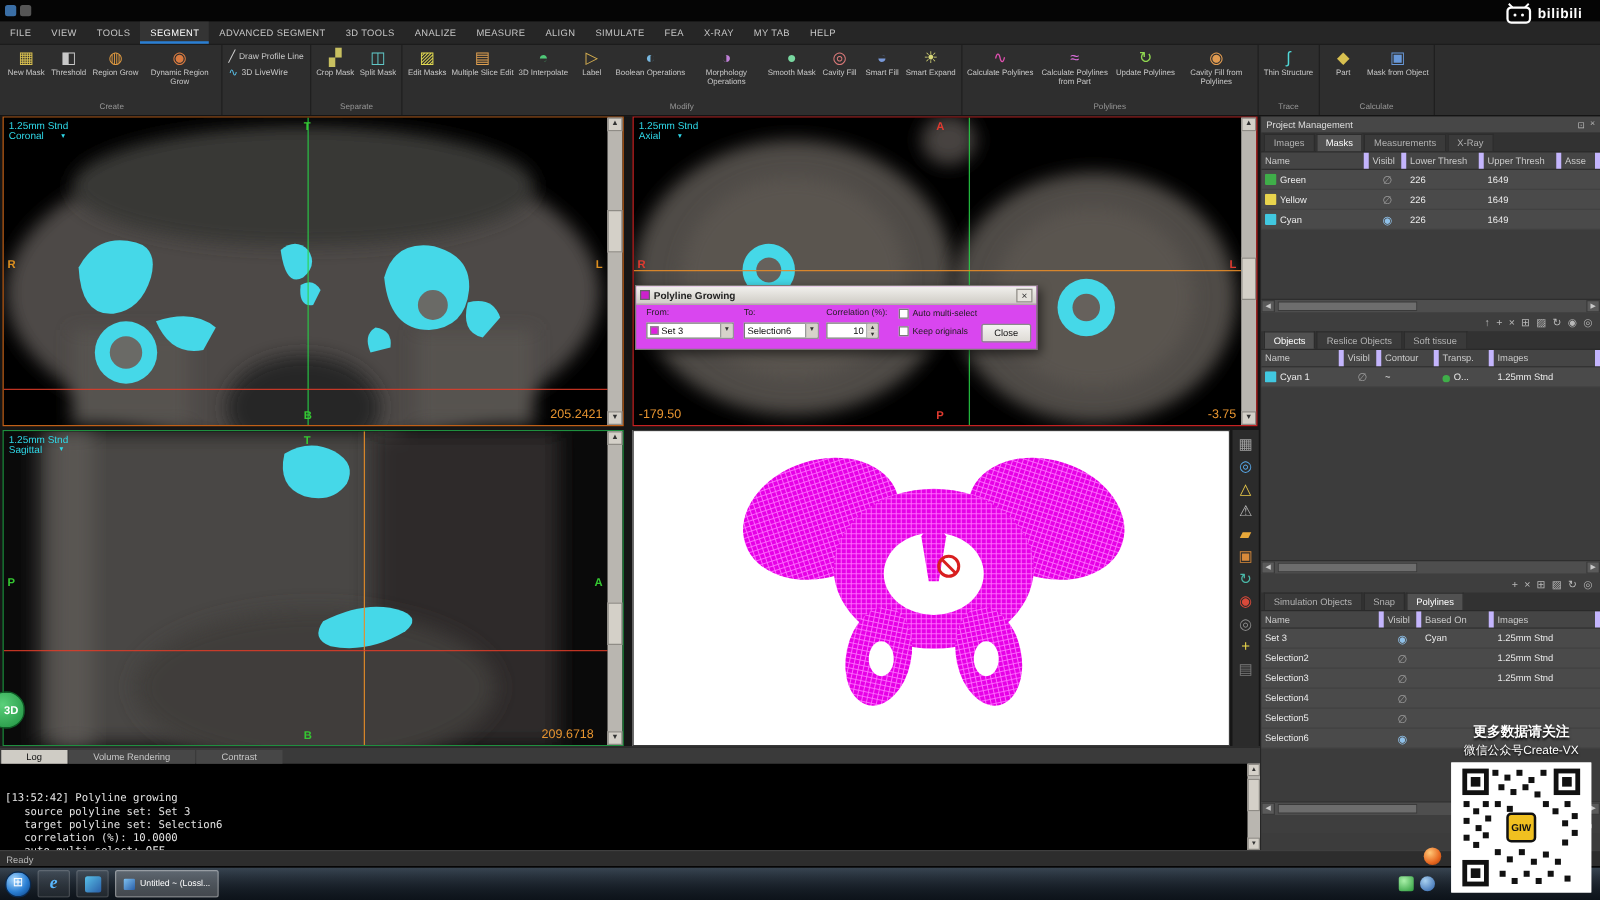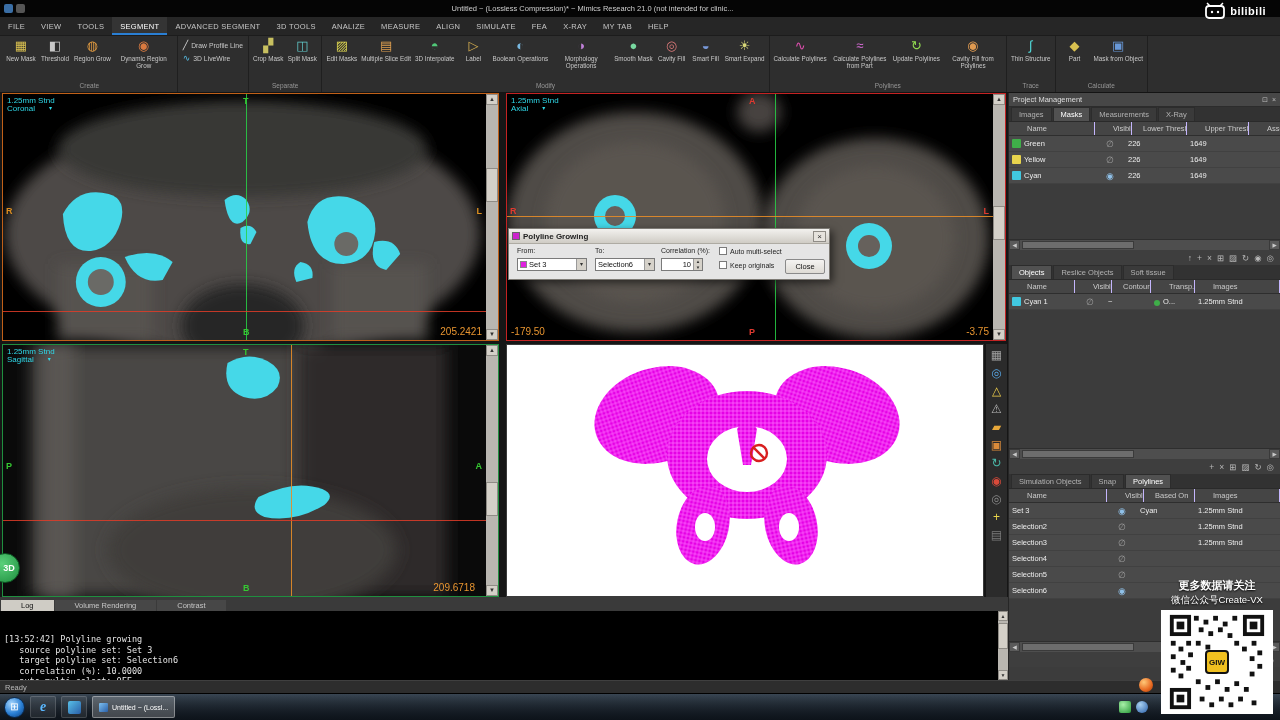--- a/index.html
+++ b/index.html
@@ -60,21 +60,21 @@
   .vscroll{position:absolute;right:0;top:0;bottom:0;width:12px;background:#b9b6b0;display:flex;flex-direction:column;z-index:4}
   .vscroll .arr{height:11px;background:#d4d0c8;border:1px solid #8f8c86;font-size:6px;line-height:9px;text-align:center;color:#333}
   .vscroll .track{flex:1;position:relative}
   .vscroll .thumb{position:absolute;left:0;right:0;top:28%;height:34px;background:#d4d0c8;border:1px solid #8f8c86}
 
   
   .toolstrip{position:absolute;left:986px;top:344px;width:21px;height:253px;background:#2b2b2b;display:flex;flex-direction:column;align-items:center;gap:5px;padding-top:5px;z-index:5}
   .strip-ic{font-size:12px;line-height:13px;cursor:default}
 
   
-  .dialog{position:absolute;left:508px;top:228px;width:322px;height:52px;background:#e5e5e5;border:1px solid #7d7a74;box-shadow:3px 3px 8px rgba(0,0,0,.55);z-index:60;font-family:"Liberation Sans",sans-serif}
+  .dialog{position:absolute;left:508px;top:228px;width:322px;height:52px;background:#d946ef;border:1px solid #7d7a74;box-shadow:3px 3px 8px rgba(0,0,0,.55);z-index:60;font-family:"Liberation Sans",sans-serif}
   .dlg-title{height:15px;background:linear-gradient(180deg,#f2f1ee,#cfccc5);border-bottom:1px solid #aeaba3;display:flex;align-items:center;padding:0 3px;gap:3px}
   .dlg-ic{width:8px;height:8px;background:#cc22cc;border:1px solid #666}
   .dlg-text{flex:1;font-size:8px;color:#222;font-weight:bold}
   .dlg-close{width:13px;height:11px;background:#e6e3dd;border:1px solid #8f8c86;font-size:8px;line-height:9px;text-align:center;color:#333;cursor:default}
   .dlg-body{position:relative;height:35px}
   .dlg-lab{position:absolute;font-size:7px;color:#1d1d1d;white-space:nowrap}
   .combo{position:absolute;height:13px;background:#fff;border:1px solid #7a7a7a;display:flex;align-items:center;font-size:7.5px;color:#111;padding-left:2px;gap:2px}
   .combo .caret{margin-left:auto;width:10px;height:100%;background:#d6d2ca;border-left:1px solid #9a9a9a;font-size:6px;line-height:11px;text-align:center;color:#333}
   .sw{width:7px;height:7px;display:inline-block}
   .sw.mag{background:#e020e0;border:1px solid #888}
@@ -88,21 +88,21 @@
 
   
   .panel{position:absolute;left:1008px;top:93px;width:272px;height:587px;background:#3e3e3e;border-left:1px solid #262626;display:flex;flex-direction:column;z-index:5}
   .panel-header{height:14px;background:#474747;display:flex;align-items:center;padding:0 4px;font-size:7.5px;color:#ddd;border-bottom:1px solid #2c2c2c}
   .ph-btns{margin-left:auto;display:flex;gap:4px;font-size:7px;color:#bbb}
   .ptabs{height:15px;background:#323232;display:flex;align-items:flex-end;padding:0 2px;gap:1px;border-bottom:1px solid #2a2a2a}
   .ptab{font-size:7.5px;color:#b2b2b2;padding:2px 7px;background:#3a3a3a;border:1px solid #2c2c2c;border-bottom:none;cursor:default;white-space:nowrap}
   .ptab.active{background:#515151;color:#fff}
   .tbl{background:#393939;overflow:hidden}
   .thead{display:grid;height:14px;background:#454545;border-bottom:1px solid #2e2e2e}
-  .hcell{font-size:7.5px;color:#cacaca;padding:2px 18px;border-right:1px solid #c4b5fd;white-space:nowrap;overflow:hidden}
+  .hcell{font-size:7.5px;color:#cacaca;padding:2px 3px;border-right:4px solid #c4b5fd;white-space:nowrap;overflow:hidden}
   .trow{display:grid;height:16px;align-items:center;background:#4a4a4a;border-bottom:1px solid #414141;font-size:7.5px;color:#ececec}
   .cell{padding:0 3px;display:flex;align-items:flex-end;gap:3px;overflow:hidden;white-space:nowrap}
   .swatch{width:9px;height:9px;border-radius:1px;display:inline-block;flex:none}
   .vis{justify-content:center;font-size:9px}
   .vis-on{color:#8fc0e8}.vis-off{color:#9c9c9c}
   .dot{width:6px;height:6px;border-radius:50%;background:#3fae49;display:inline-block;flex:none}
   .masks-grid{grid-template-columns:86px 30px 62px 62px 1fr}
   .objects-grid{grid-template-columns:66px 30px 46px 44px 1fr}
   .poly-grid{grid-template-columns:98px 30px 58px 1fr}
   .tfill{background:#3c3c3c;flex:1}
@@ -151,21 +151,20 @@
   .badge3d{position:absolute;left:-10px;top:553px;width:30px;height:30px;border-radius:50%;background:radial-gradient(circle at 40% 35%,#5ad07a,#1f8f3f);border:1px solid #0d5a24;color:#fff;font-size:9px;font-weight:bold;display:flex;align-items:center;justify-content:center;padding-left:8px;z-index:30}
 </style>
 </head>
 <body>
 
 <div class="titlebar">
   <div class="tb-icons">
     <span class="tb-ic"></span>
     <span class="tb-ic g"></span>
   </div>
-  <div class="tb-title">Untitled ~ (Lossless Compression)* ~ Mimics Research 21.0 (not intended for clinic...</div>
   <div style="width:120px"></div>
 </div>
 <div class="brand">
   <svg width="22" height="18" viewBox="0 0 22 18">
     <path d="M6,4 L3,1 M16,4 L19,1" stroke="#fff" stroke-width="1.5" fill="none"></path>
     <rect x="2" y="4" width="18" height="12" rx="3" fill="none" stroke="#fff" stroke-width="1.8"></rect>
     <circle cx="8" cy="10" r="1.2" fill="#fff"></circle>
       <circle cx="14" cy="10" r="1.2" fill="#fff"></circle>
   </svg>
   <span class="brand-word">bilibili</span>

